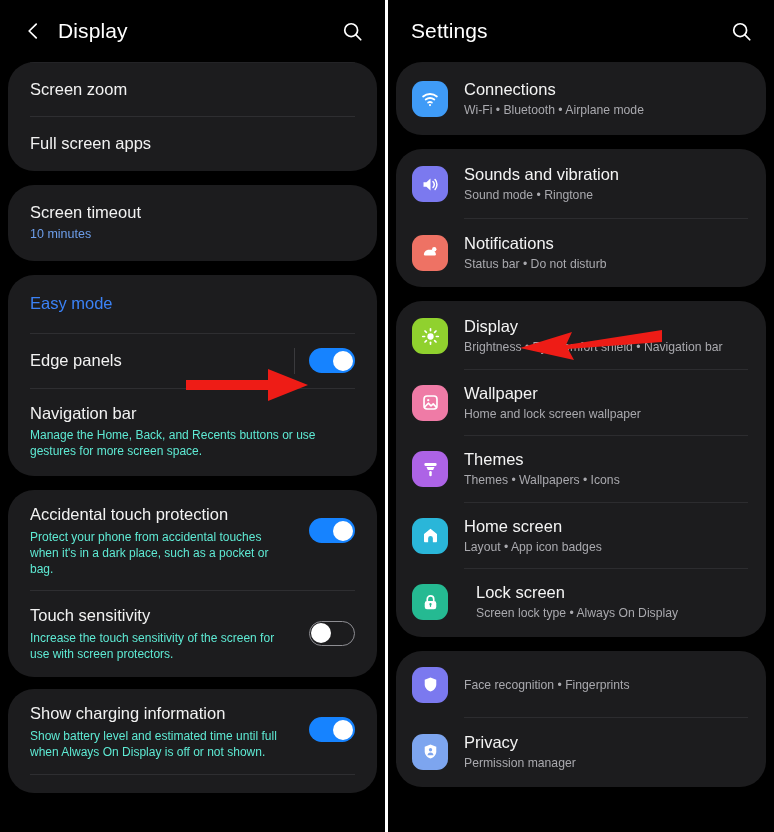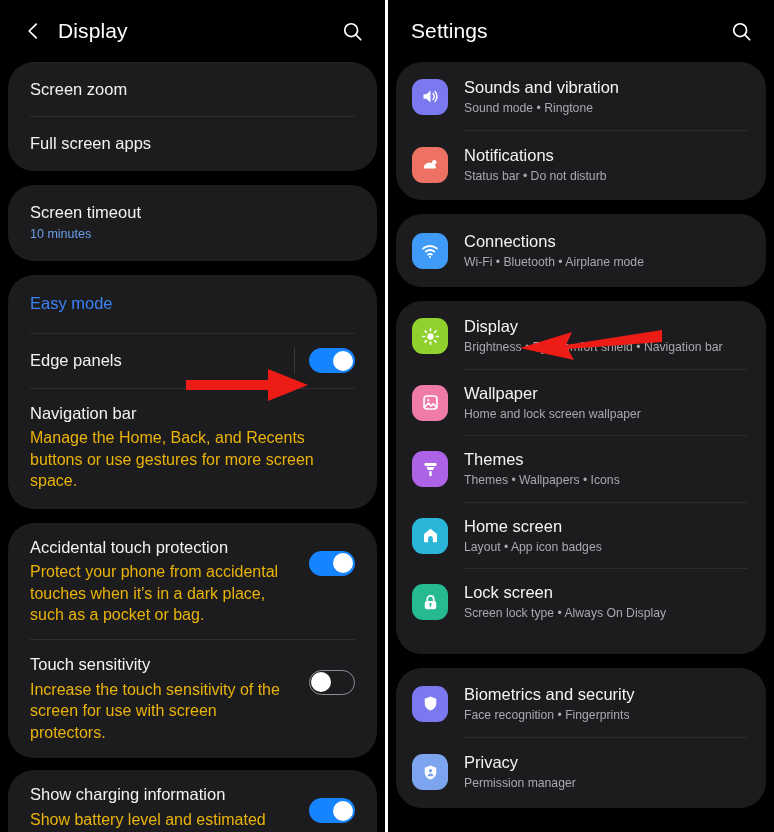--- a/index.html
+++ b/index.html
@@ -70,22 +70,22 @@
   }
   .row .txtwrap { flex: 1 1 auto; min-width: 0; }
   .row-title {
     font-size: 16.5px;
     color: #f2f2f2;
     font-weight: 400;
     line-height: 1.3;
   }
   .row-title.dim { color: #3b82f6; }
   .row-sub {
-    font-size: 16px;
-    color: #eab308;
+    font-size: 12px;
+    color: #5eead4;
     line-height: 1.35;
     margin-top: 3px;
   }
   .row-sub.accent { color: #6d9eeb; font-size: 12.5px; }
   .divider {
     height: 1px;
     background: #2e2e31;
     margin: 0 22px;
   }
   .divider.top-hint { background: #232326; }
@@ -273,61 +273,61 @@
       <div class="hdr-title bare">Settings</div>
       <div class="hdr-search">
         <svg width="23" height="23" viewBox="0 0 24 24" fill="none" stroke="#ffffff" stroke-width="1.8" stroke-linecap="round">
             <circle cx="10.6" cy="10.6" r="6.7"></circle>
             <line x1="15.6" y1="15.6" x2="20.6" y2="20.6"></line>
           </svg>
       </div>
     </div>
 
     <div class="card" style="margin-bottom:14px;">
-      <div class="srow" style="padding-top:15px;padding-bottom:14px;">
-        <div class="sicon" style="background:#7b79ef;">
-          <svg width="21" height="21" viewBox="0 0 24 24" fill="#ffffff">
-            <path d="M4 9.3h3.3L12 5.2v13.6L7.3 14.7H4z"></path>
-            <path d="M14.8 8.6a5 5 0 0 1 0 6.8" fill="none" stroke="#ffffff" stroke-width="1.7" stroke-linecap="round"></path>
-            <path d="M17.2 6.4a8.3 8.3 0 0 1 0 11.2" fill="none" stroke="#ffffff" stroke-width="1.7" stroke-linecap="round"></path>
-          </svg>
-        </div>
-        <div class="stext">
-          <div class="stitle">Sounds and vibration</div>
-          <div class="ssub">Sound mode  •  Ringtone</div>
-        </div>
-      </div>
-      <div class="sdivider"></div>
-      <div class="srow" style="padding-top:14px;padding-bottom:15px;">
-        <div class="sicon" style="background:#ee7264;">
-          <svg width="21" height="21" viewBox="0 0 24 24" fill="#ffffff">
-            <path d="M4.4 14.4c0-3.1 2.6-5.6 5.8-5.6h2.2c3.2 0 5.8 2.5 5.8 5.6 0 .5-.4.9-.9.9H5.3c-.5 0-.9-.4-.9-.9z"></path>
-            <circle cx="16.3" cy="8.3" r="2.5"></circle>
-          </svg>
-        </div>
-        <div class="stext">
-          <div class="stitle">Notifications</div>
-          <div class="ssub">Status bar  •  Do not disturb</div>
-        </div>
-      </div>
-    </div>
-
-    <div class="card" style="margin-bottom:14px;">
       <div class="srow" style="padding-top:17px;padding-bottom:17px;">
         <div class="sicon" style="background:#3f9bf7;">
           <svg width="22" height="22" viewBox="0 0 24 24" fill="none" stroke="#ffffff" stroke-width="2" stroke-linecap="round">
             <path d="M4.5 9.2a12 12 0 0 1 15 0"></path>
             <path d="M7.3 12.6a8 8 0 0 1 9.4 0"></path>
             <path d="M10 15.9a4 4 0 0 1 4 0"></path>
             <circle cx="12" cy="18.6" r="1.2" fill="#ffffff" stroke="none"></circle>
           </svg>
         </div>
         <div class="stext">
           <div class="stitle">Connections</div>
           <div class="ssub">Wi-Fi  •  Bluetooth  •  Airplane mode</div>
+        </div>
+      </div>
+    </div>
+
+    <div class="card" style="margin-bottom:14px;">
+      <div class="srow" style="padding-top:15px;padding-bottom:14px;">
+        <div class="sicon" style="background:#7b79ef;">
+          <svg width="21" height="21" viewBox="0 0 24 24" fill="#ffffff">
+            <path d="M4 9.3h3.3L12 5.2v13.6L7.3 14.7H4z"></path>
+            <path d="M14.8 8.6a5 5 0 0 1 0 6.8" fill="none" stroke="#ffffff" stroke-width="1.7" stroke-linecap="round"></path>
+            <path d="M17.2 6.4a8.3 8.3 0 0 1 0 11.2" fill="none" stroke="#ffffff" stroke-width="1.7" stroke-linecap="round"></path>
+          </svg>
+        </div>
+        <div class="stext">
+          <div class="stitle">Sounds and vibration</div>
+          <div class="ssub">Sound mode  •  Ringtone</div>
+        </div>
+      </div>
+      <div class="sdivider"></div>
+      <div class="srow" style="padding-top:14px;padding-bottom:15px;">
+        <div class="sicon" style="background:#ee7264;">
+          <svg width="21" height="21" viewBox="0 0 24 24" fill="#ffffff">
+            <path d="M4.4 14.4c0-3.1 2.6-5.6 5.8-5.6h2.2c3.2 0 5.8 2.5 5.8 5.6 0 .5-.4.9-.9.9H5.3c-.5 0-.9-.4-.9-.9z"></path>
+            <circle cx="16.3" cy="8.3" r="2.5"></circle>
+          </svg>
+        </div>
+        <div class="stext">
+          <div class="stitle">Notifications</div>
+          <div class="ssub">Status bar  •  Do not disturb</div>
         </div>
       </div>
     </div>
 
     <div class="card" style="margin-bottom:14px;">
       <div class="srow" style="padding-top:15px;padding-bottom:13px;">
         <div class="sicon" style="background:#90d12e;">
           <svg width="21" height="21" viewBox="0 0 24 24" fill="none" stroke="#ffffff" stroke-width="1.9" stroke-linecap="round">
             <circle cx="12" cy="12" r="3.6" fill="#ffffff" stroke="none"></circle>
             <line x1="12" y1="3.1" x2="12" y2="5.3"></line>
@@ -379,21 +379,21 @@
           <svg width="21" height="21" viewBox="0 0 24 24" fill="#ffffff">
             <path d="M12 4.2L4.6 10.3v8.2c0 .7.6 1.3 1.3 1.3h3.4v-4.6a2.7 2.7 0 0 1 5.4 0v4.6h3.4c.7 0 1.3-.6 1.3-1.3v-8.2z"></path>
           </svg>
         </div>
         <div class="stext">
           <div class="stitle">Home screen</div>
           <div class="ssub">Layout  •  App icon badges</div>
         </div>
       </div>
       <div class="sdivider"></div>
-      <div class="srow" style="padding-top:13px;padding-bottom:32px;">
+      <div class="srow" style="padding-top:13px;padding-bottom:15px;gap:12px;">
         <div class="sicon" style="background:#25ba92;">
           <svg width="21" height="21" viewBox="0 0 24 24" fill="none" stroke="#ffffff" stroke-width="1.9">
             <rect x="5.4" y="10.4" width="13.2" height="9.2" rx="2.6" fill="#ffffff" stroke="none"></rect>
             <path d="M8.3 10.4V8.2a3.7 3.7 0 0 1 7.4 0v2.2" stroke-linecap="round"></path>
             <circle cx="12" cy="14" r="1.3" fill="#25ba92" stroke="none"></circle>
             <rect x="11.3" y="14" width="1.4" height="3" rx=".7" fill="#25ba92" stroke="none"></rect>
           </svg>
         </div>
         <div class="stext">
           <div class="stitle">Lock screen</div>
@@ -403,21 +403,20 @@
     </div>
 
     <div class="card">
       <div class="srow" style="padding-top:16px;padding-bottom:14px;">
         <div class="sicon" style="background:#7b79ef;">
           <svg width="21" height="21" viewBox="0 0 24 24" fill="#ffffff">
             <path d="M12 3.9l-6.6 2.6v5.3c0 3.8 2.7 7.3 6.6 8.3 3.9-1 6.6-4.5 6.6-8.3V6.5z"></path>
           </svg>
         </div>
         <div class="stext">
-          <div class="stitle">Biometrics and security</div>
           <div class="ssub">Face recognition  •  Fingerprints</div>
         </div>
       </div>
       <div class="sdivider"></div>
       <div class="srow" style="padding-top:14px;padding-bottom:16px;">
         <div class="sicon" style="background:#7da5ef;">
           <svg width="21" height="21" viewBox="0 0 24 24" fill="#ffffff">
             <path d="M12 3.9l-6.6 2.6v5.3c0 3.8 2.7 7.3 6.6 8.3 3.9-1 6.6-4.5 6.6-8.3V6.5z"></path>
             <circle cx="12" cy="10" r="1.9" fill="#7da5ef"></circle>
             <path d="M8.6 16.2c0-1.9 1.5-3.2 3.4-3.2s3.4 1.3 3.4 3.2z" fill="#7da5ef"></path>

